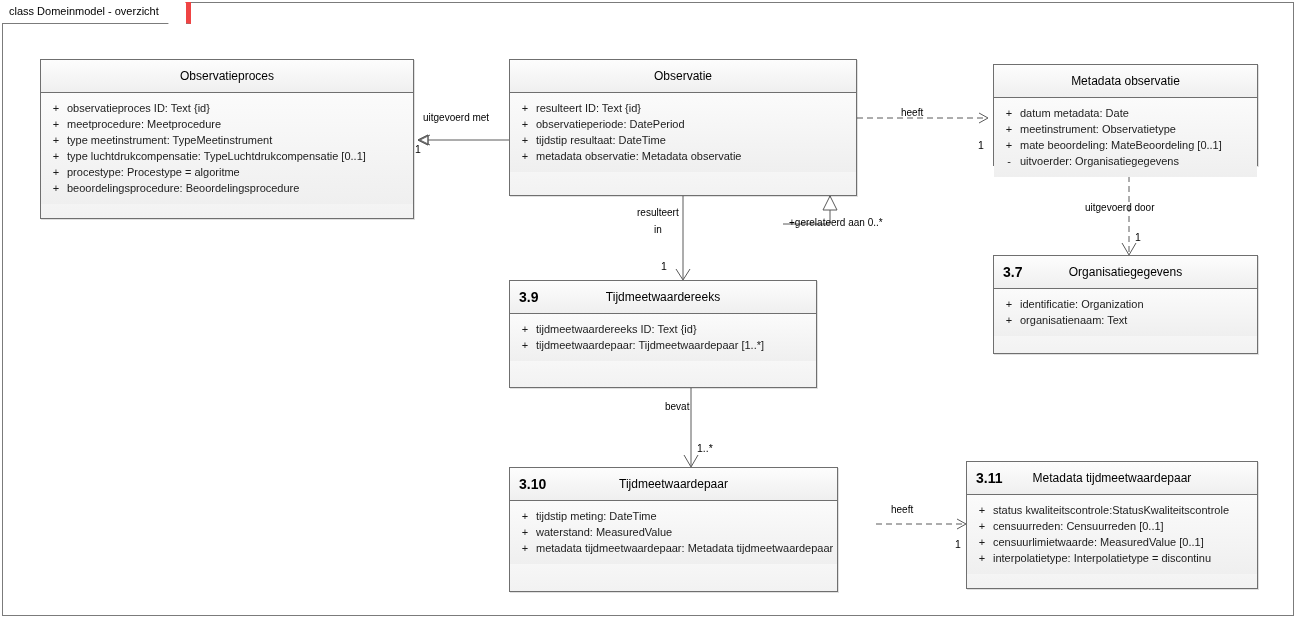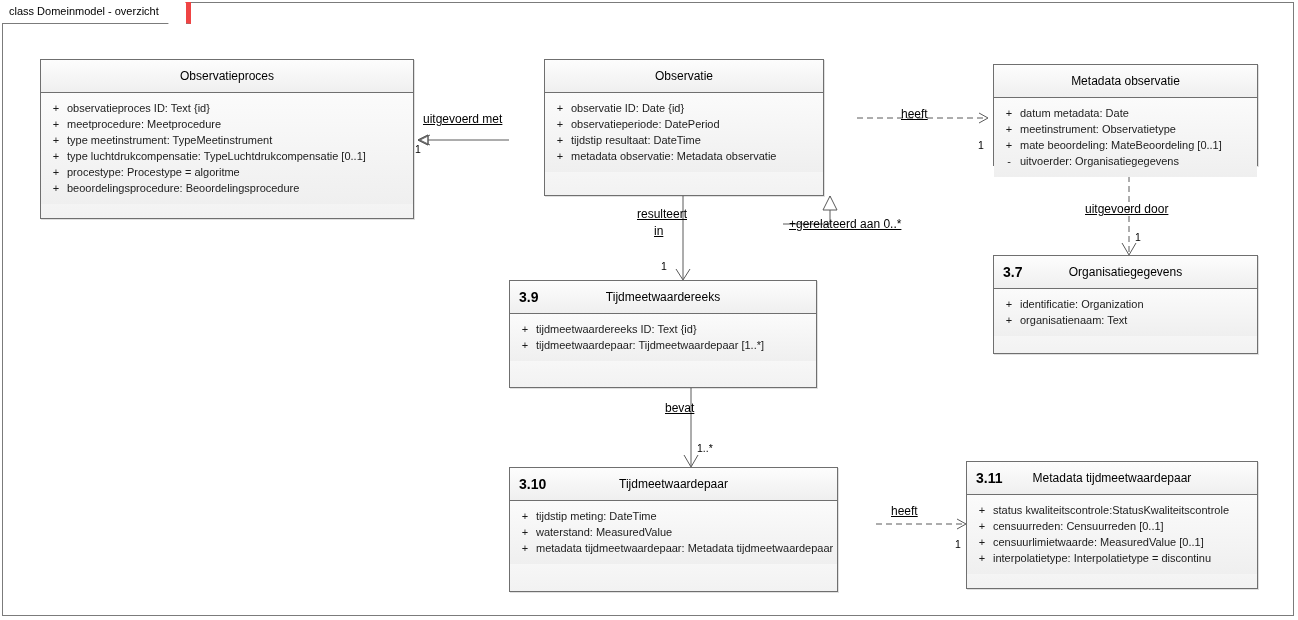--- a/index.html
+++ b/index.html
@@ -113,24 +113,23 @@
   }
   .attr .txt {
     flex: 1 1 auto;
     overflow: hidden;
     text-overflow: clip;
   }
 
   
   .lbl {
     position: absolute;
-    font-size: 12px;
+    font-size: 10px;
     color: #000000;
     white-space: nowrap;
-    text-decoration: underline;
   }
   .mult {
     position: absolute;
     font-size: 10.5px;
     color: #000000;
   }
 
   svg.conn {
     position: absolute;
     left: 0;
@@ -232,28 +231,28 @@
           <span class="vis">+</span>
           <span class="txt">procestype: Procestype = algoritme</span>
         </div>
       <div class="attr">
           <span class="vis">+</span>
           <span class="txt">beoordelingsprocedure: Beoordelingsprocedure</span>
         </div>
     </div>
   </div>
 
-  <div class="cls" style="left:509px; top:59px; width:280px; height:137px;margin-left:35px;">
+  <div class="cls" style="left:509px; top:59px; width:348px; height:137px;">
     <div class="cls-header">
       <div class="cls-title">Observatie</div>
     </div>
     <div class="cls-body">
       <div class="attr">
           <span class="vis">+</span>
-          <span class="txt">observatie ID: Date {id}</span>
+          <span class="txt">resulteert ID: Text {id}</span>
         </div>
       <div class="attr">
           <span class="vis">+</span>
           <span class="txt">observatieperiode: DatePeriod</span>
         </div>
       <div class="attr">
           <span class="vis">+</span>
           <span class="txt">tijdstip resultaat: DateTime</span>
         </div>
       <div class="attr">

